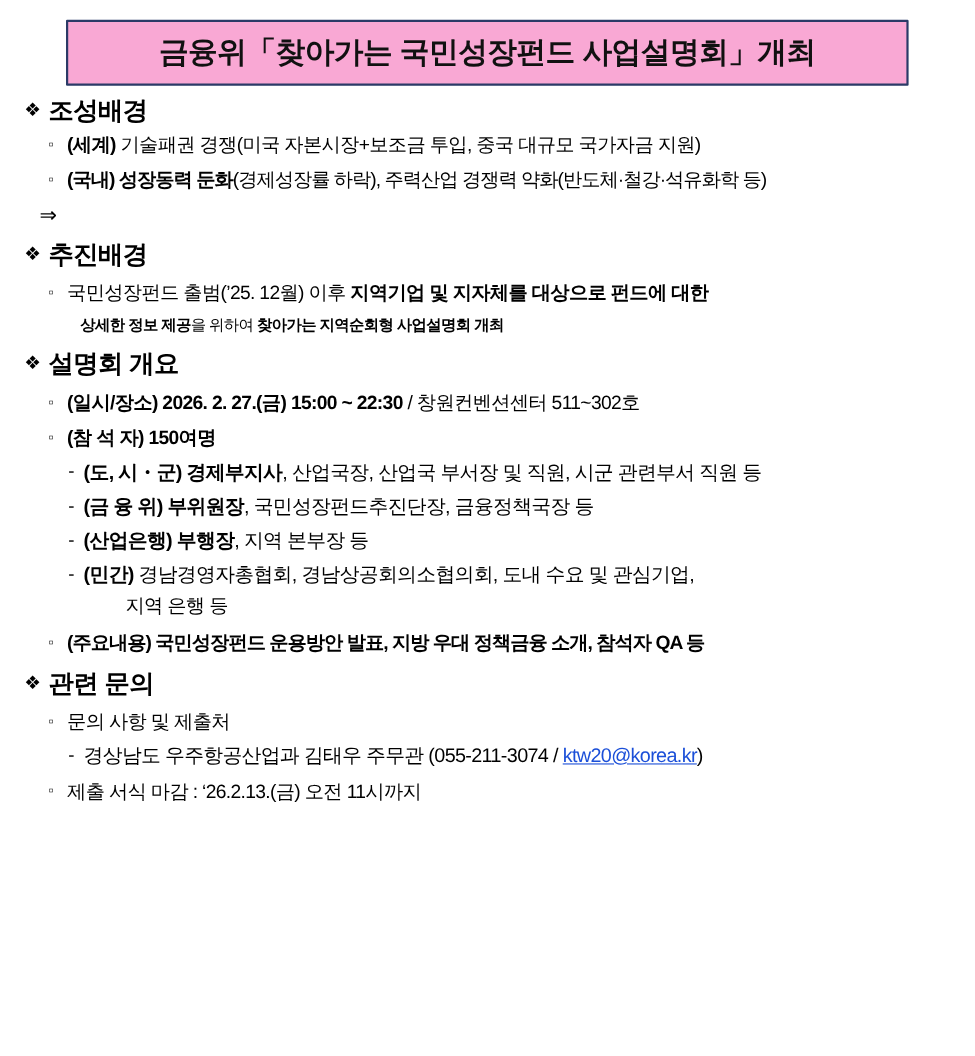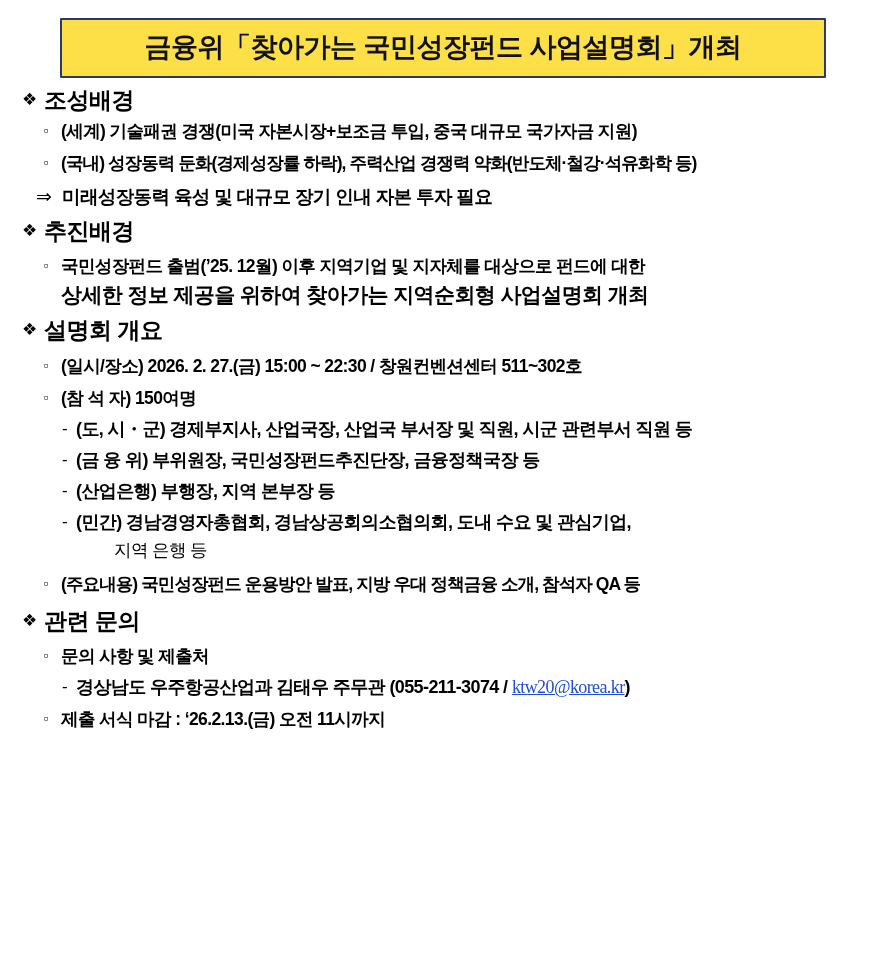--- a/index.html
+++ b/index.html
@@ -19,21 +19,21 @@
     width: 886px;
     height: 960px;
     box-sizing: border-box;
     padding: 14px 18px 0 18px;
   }
 
   
   .title-banner {
     margin: 4px 42px 10px 42px;
     border: 2px solid #2b3a67;
-    background: #fde047;
+    background: #f9a8d4;
     text-align: center;
     padding: 9px 6px 11px 6px;
     border-radius: 1px;
   }
   .title-text {
     font-size: 27px;
     font-weight: bold;
     letter-spacing: -0.5px;
     color: #111111;
     white-space: nowrap;
@@ -114,29 +114,28 @@
     flex: 1;
   }
   .cont {
     margin: 2px 0 0 96px;
     font-size: 17.5px;
     line-height: 26px;
     letter-spacing: -0.6px;
   }
 
   .b { font-weight: bold; text-align: right; }
-  .n { font-weight: bold; }
+  .n { font-weight: normal; }
   .link {
     color: #1b4fd8;
     text-decoration: underline;
-    font-family: Liberation Serif, serif;
   }
   .wrap2 {
-    margin: 2px 0 0 0;
-    font-size: 21px;
+    margin: 2px 0 0 12px;
+    font-size: 14px;
     line-height: 28px;
     letter-spacing: -0.6px;
   }
 </style>
 </head>
 <body>
 
 <div class="page">
 
   <div class="title-banner">
@@ -153,21 +152,20 @@
     <span class="txt"><span class="b">(세계)</span><span class="n"> 기술패권 경쟁(미국 자본시장+보조금 투입, 중국 대규모 국가자금 지원)</span></span>
   </div>
 
   <div class="item">
     <span class="sq">▫</span>
     <span class="txt tight"><span class="b">(국내) 성장동력 둔화</span><span class="n">(경제성장률 하락), 주력산업 경쟁력 약화(반도체·철강·석유화학 등)</span></span>
   </div>
 
   <div class="arrow-line">
     <span class="ar">⇒</span>
-    <span class="txt">미래성장동력 육성 및 대규모 장기 인내 자본 투자 필요</span>
   </div>
 
   <div class="sec">
     <span class="bullet">❖</span>
     <span class="sec-label">추진배경</span>
   </div>
 
   <div class="item" style="margin-top:10px">
     <span class="sq">▫</span>
     <span class="txt">

